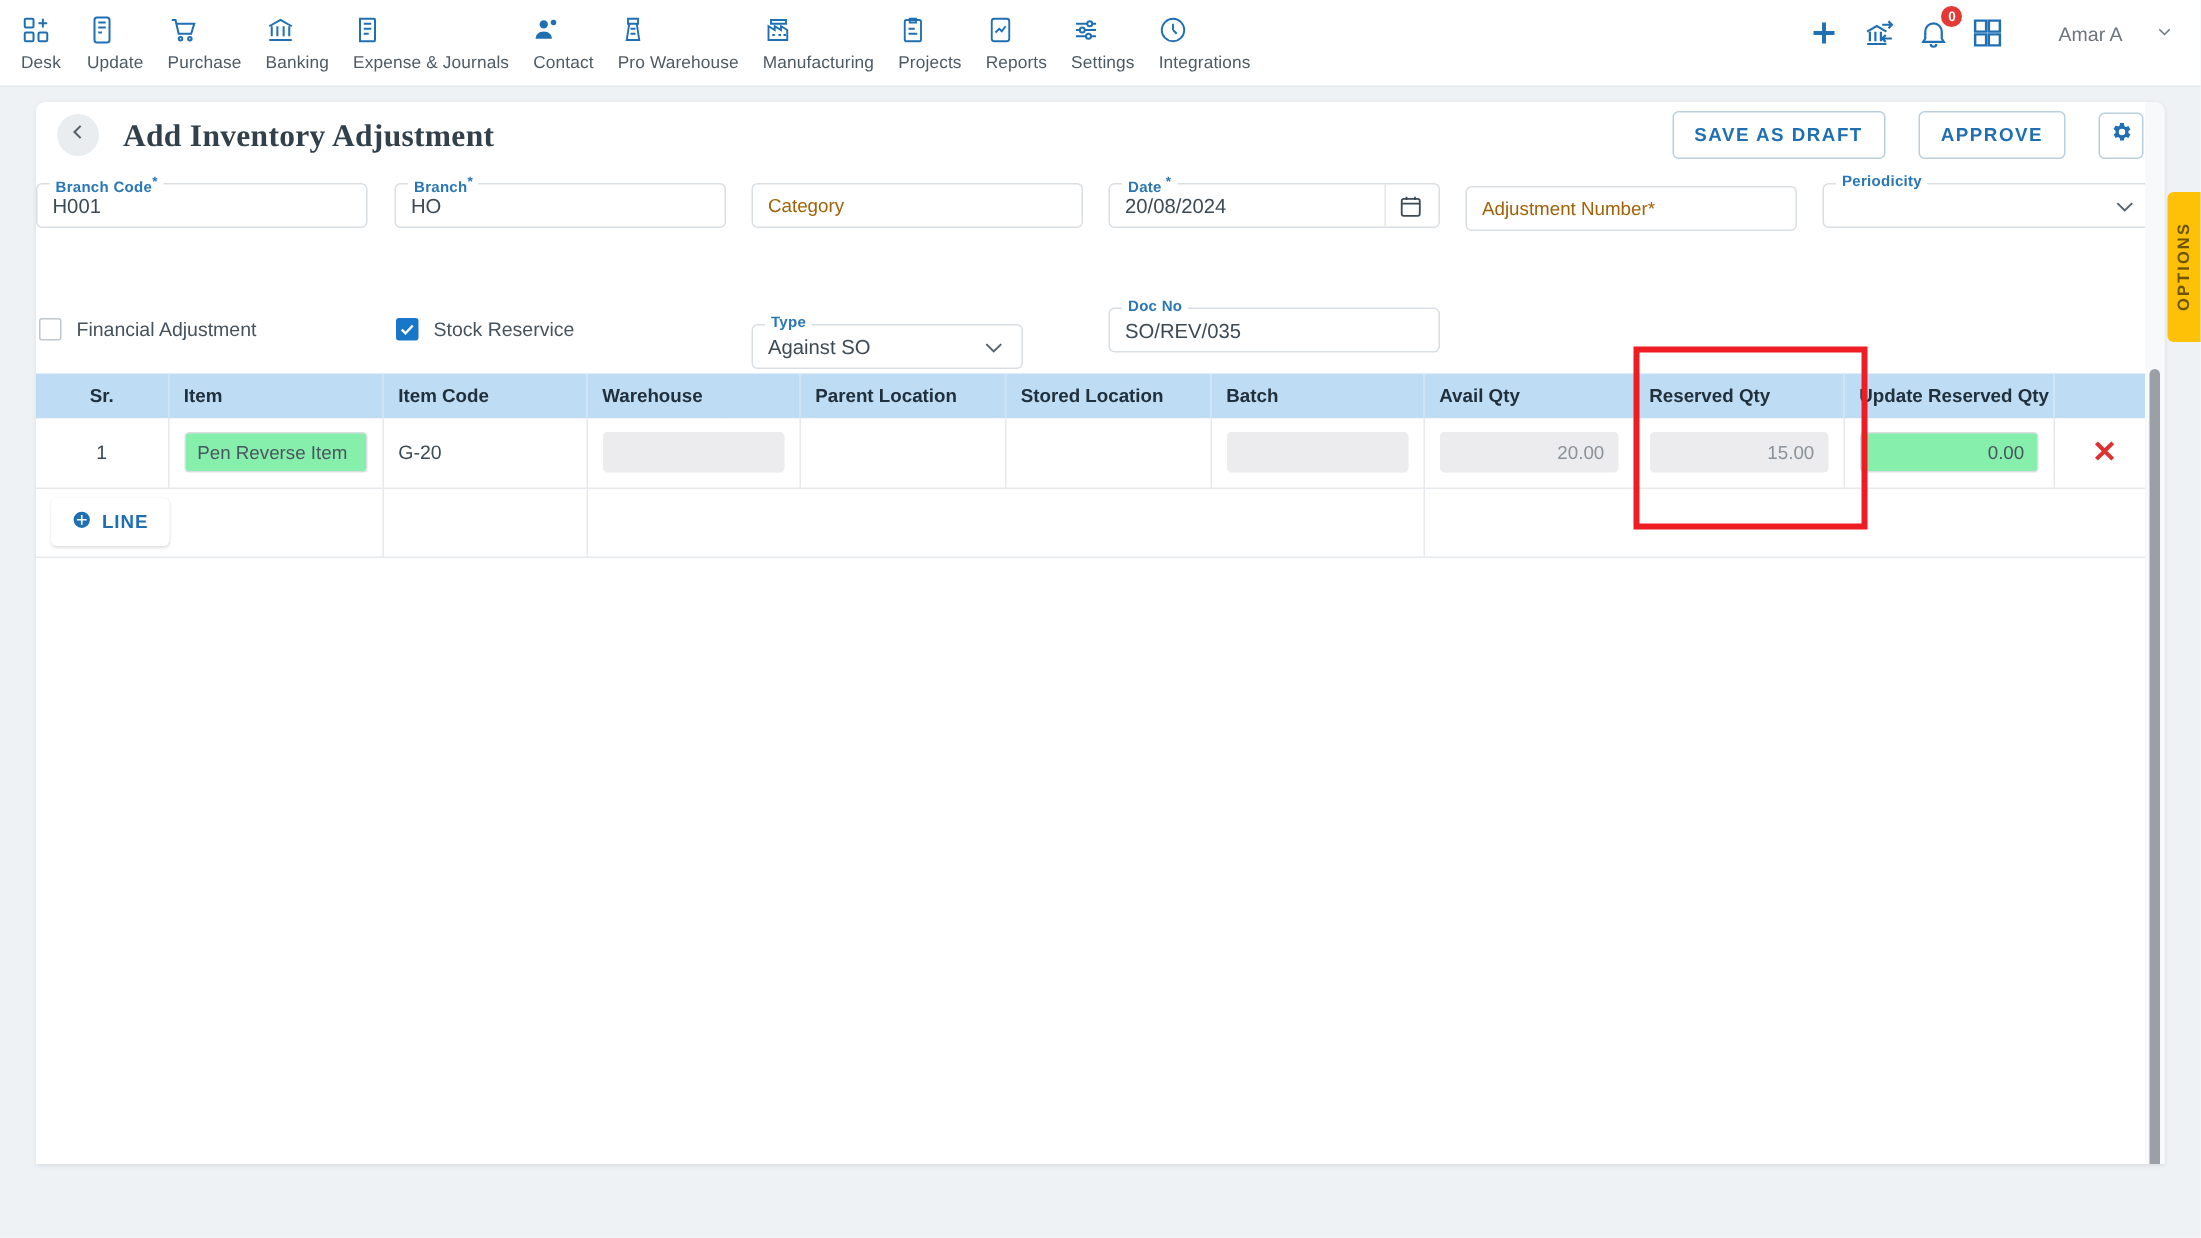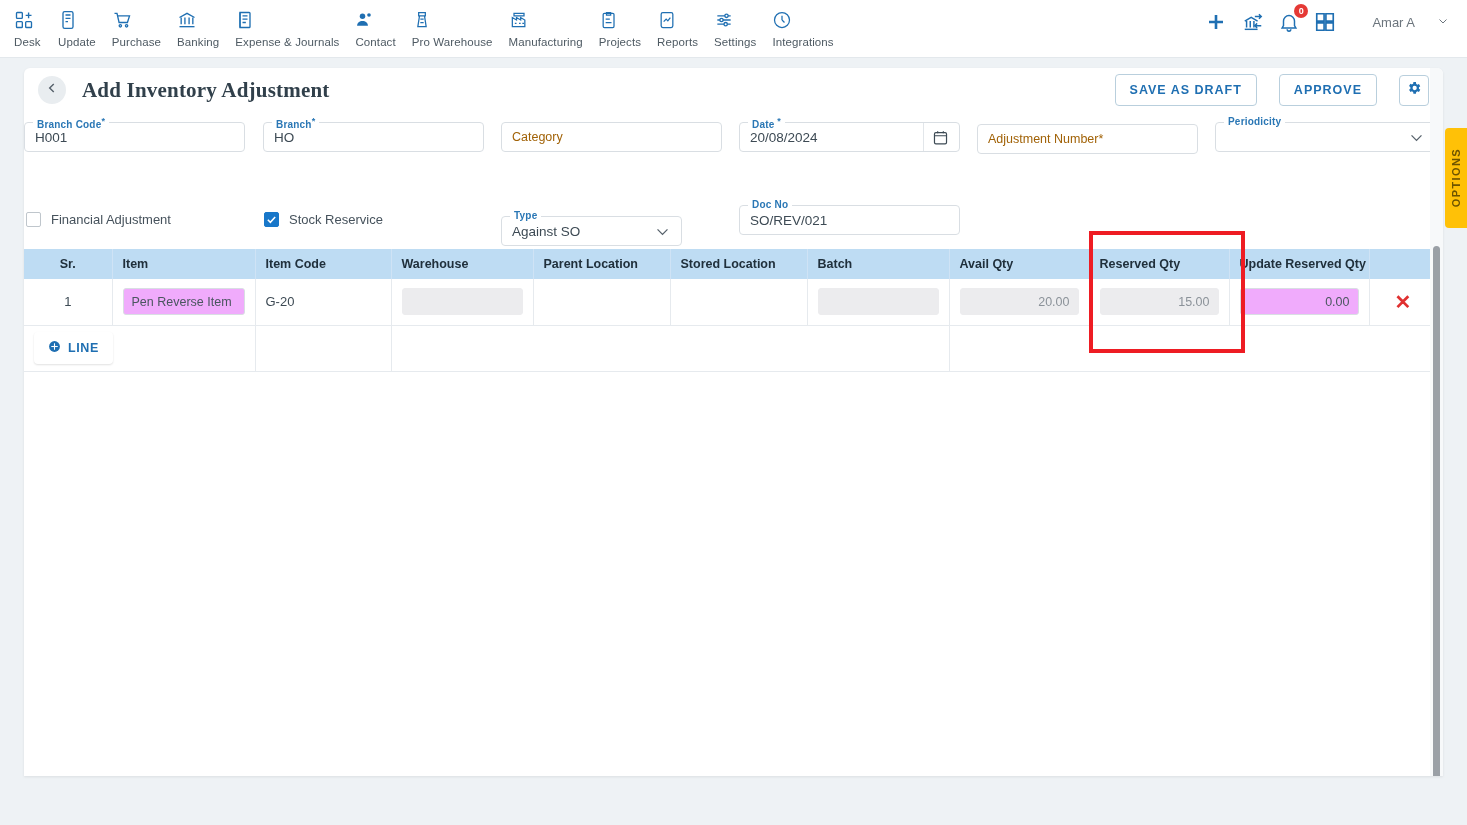--- a/index.html
+++ b/index.html
@@ -123,21 +123,21 @@
     border-right: 1px solid #cfe3f5; white-space: nowrap;
   }
   #grid thead th.c-sr { text-align: center; }
   #grid tbody td {
     background: #fff; border-right: 1px solid #e6eaee; border-bottom: 1px solid #e6eaee;
     padding: 6px 10px; height: 46px; font-size: 13px; color: #3d4a54; vertical-align: middle;
   }
   #grid tbody td.c-sr { text-align: center; }
   .cellinput {
     width: 100%; height: 27px; border: 1px solid #d9dee3; border-radius: 3px;
-    background: #f0abfc; font-size: 12.5px; color: #4a565f;
+    background: #86efac; font-size: 12.5px; color: #4a565f;
     display: flex; align-items: center; padding: 0 8px;
   }
   .cellinput.ro { background: #ececee; border-color: #ececee; color: #8b9299; }
   .cellinput.num { justify-content: flex-end; }
   .del-x { color: #e03030; font-size: 20px; font-weight: bold; cursor: pointer; text-align: center; line-height: 1; }
   #addline-row td { background: #bedcf3; border-right: 1px solid #cfe3f5; border-bottom: none; height: 46px; }
   #add-line-btn {
     display: inline-flex; align-items: center; gap: 7px;
     background: #fff; border: none; border-radius: 4px;
     padding: 8px 14px; color: #1f6fb2; font-weight: bold; font-size: 12.5px;
@@ -433,21 +433,21 @@
       <span class="fval">Against SO</span>
       <span class="caret">
         <svg width="17" height="17" viewBox="0 0 24 24" fill="none" stroke="currentColor" stroke-width="1.8">
           <path d="M5 9l7 7 7-7"></path>
         </svg>
       </span>
     </div>
 
     <div class="fld focusable" style="left:715px; top:93px; width:221px;">
       <span class="flabel">Doc No</span>
-      <span class="fval">SO/REV/021</span>
+      <span class="fval">SO/REV/035</span>
     </div>
 
     <div class="fld focusable" style="left:0px; top:141px; width:460px;">
       <span class="fph">Barcode</span>
     </div>
   </div>
 
   <div id="vscroll-track" style="top:0; height:708px;"></div>
   <div id="vscroll" style="top:178px; right:3px; height:540px;"></div>
 

